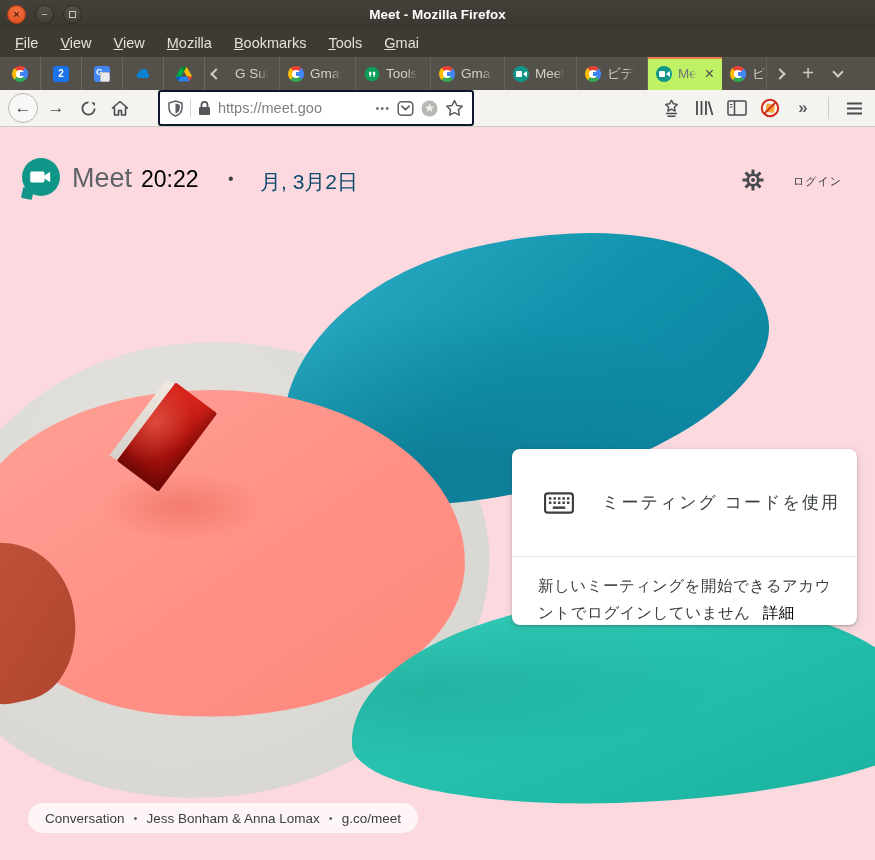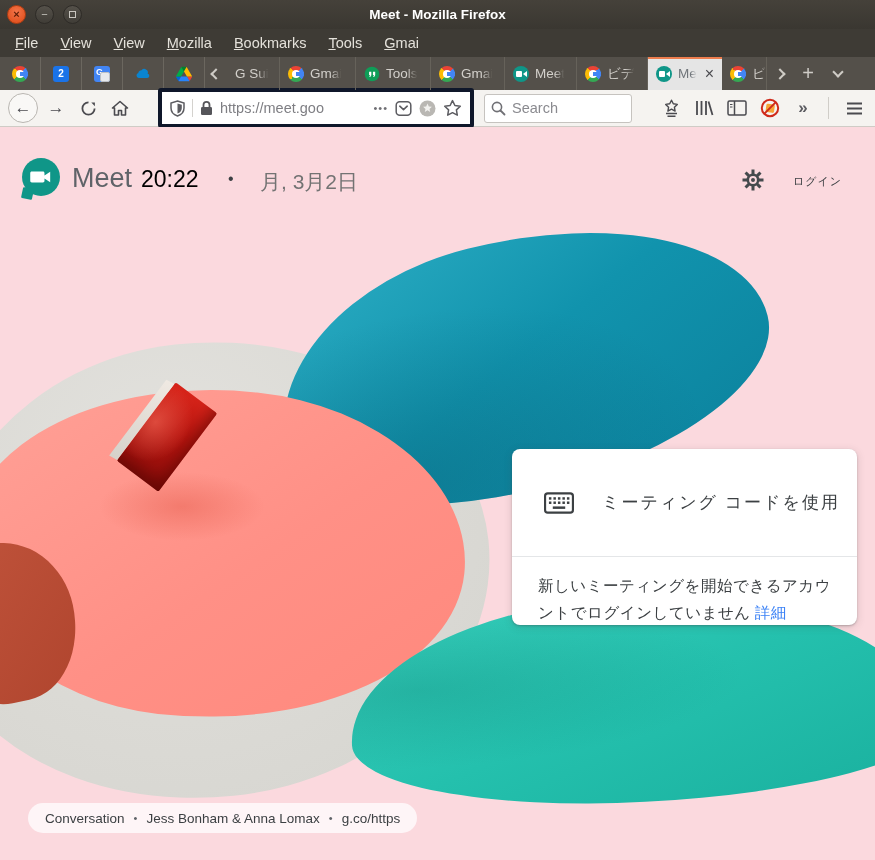--- a/index.html
+++ b/index.html
@@ -32,21 +32,21 @@
   .chev { width:8px; height:8px; border-right:2.5px solid #cfccc6; border-bottom:2.5px solid #cfccc6; display:inline-block; }
   .chev-left  { transform:rotate(135deg); }
   .chev-right { transform:rotate(-45deg); }
   .chev-down  { transform:rotate(45deg); margin-top:-3px; }
   .tabs { display:flex; align-items:stretch; }
   .tab { display:flex; align-items:center; gap:6px; padding:12px 8px; border-right:1px solid #66625a;
     overflow:hidden; position:relative; }
   .tab .tl { color:#d3d0cb; font-size:13.5px; white-space:nowrap;
     -webkit-mask-image:linear-gradient(90deg,#000 65%,transparent 98%);
     mask-image:linear-gradient(90deg,#000 65%,transparent 98%); }
-  .tab.active { background:#e5e5e5; border-right:none; }
+  .tab.active { background:#bef264; border-right:none; }
   .tab.active::before { content:''; position:absolute; left:0; top:0; right:0; height:2px; background:#ed7d4e; }
   .tab.active .tl { color:#70757a; }
   .tab-close { color:#4a4a4f; font-size:16px; margin-left:2px; }
   .newtab-btn { width:30px; display:flex; align-items:center; justify-content:center;
     color:#cfccc7; font-size:20px; font-weight:300; }
   .alltabs-btn { width:30px; display:flex; align-items:center; justify-content:center; }
 
   
   .fav { width:16px; height:16px; flex:none; position:relative; display:inline-block; }
   .icon-google { border-radius:50%;
@@ -65,21 +65,21 @@
     border-right:4px solid #fff; border-top:3px solid transparent; border-bottom:3px solid transparent; }
 
   
   .navbar { height:37px; background:#f5f3f0; border-bottom:1px solid #cfccc6; display:flex;
     align-items:center; padding:0 8px; flex:none; }
   .nav-btn { color:#4a4a4f; display:flex; align-items:center; justify-content:center; }
   .back-btn { width:30px; height:30px; border-radius:50%; border:1px solid #b9b6b1; background:#f9f8f6;
     font-size:17px; }
   .fwd-btn { width:24px; margin-left:6px; font-size:17px; }
   .ico24 { width:24px; height:24px; margin-left:8px; }
-  .urlbar { margin-left:26px; width:316px; height:29px; background:#fff; border:4px solid #0f172a;
+  .urlbar { margin-left:26px; width:316px; height:29px; background:#fff; border:2px solid #0f172a;
     border-radius:3px; display:flex; align-items:center; padding:16px 8px; gap:7px; }
   .url-divider { width:1px; height:18px; background:#d4d2ce; }
   .url-text { color:#7e7e83; font-size:14.5px; white-space:nowrap; overflow:hidden; flex:1;
     -webkit-mask-image:linear-gradient(90deg,#000 70%,transparent 97%);
     mask-image:linear-gradient(90deg,#000 70%,transparent 97%); }
   .url-dots { color:#6f6f74; font-size:11px; letter-spacing:1px; }
   .searchbar { margin-left:10px; width:148px; height:29px; background:#fff; border:1px solid #c6c3bf;
     border-radius:3px; display:flex; align-items:center; padding:0 6px; gap:6px; }
   .searchbar input { border:none; outline:none; width:100px; font-size:14.5px; color:#3c4043;
     font-family:"Liberation Sans",sans-serif; background:transparent; }
@@ -124,34 +124,34 @@
 
   
   .page-header { position:absolute; left:0; top:0; right:0; height:105px; z-index:10; }
   .meet-logo { position:absolute; left:22px; top:31px; width:38px; height:38px; }
   .meet-bubble { width:38px; height:38px; border-radius:50%; background:#0f9688; position:relative; }
   .meet-bubble::before { content:''; position:absolute; left:0px; bottom:-3px; width:11px; height:11px;
     background:#0f9688; transform:rotate(12deg); border-radius:1px; }
   .brand { position:absolute; left:72px; top:36px; font-size:27px; color:#5f6368; }
   .clock { position:absolute; left:141px; top:39px; font-size:23px; font-weight:500; color:#000000; }
   .clock-dot { position:absolute; left:228px; top:43px; font-size:16px; color:#3c4043; }
-  .date { position:absolute; left:260px; top:41px; font-size:21px; color:#737373;text-align:center; }
+  .date { position:absolute; left:260px; top:41px; font-size:21px; color:#0c4a6e;text-align:center; }
   .gear { position:absolute; left:742px; top:42px; width:22px; height:22px; }
   .login { position:absolute; left:793px; top:47px; font-size:11px; letter-spacing:1px; color:#3c4043; }
 
   
   .card { position:absolute; left:512px; top:322px; width:345px; height:176px; z-index:10;
     background:#fff; border-radius:8px;
     box-shadow:0 1px 2px rgba(60,64,67,.3),0 2px 8px rgba(60,64,67,.18); }
   .card-top { height:108px; display:flex; align-items:center; padding-left:32px;
     border-bottom:1px solid #e4e6e8; }
   .card-title { margin-left:28px; font-size:17px; letter-spacing:2px; color:#3c4043; }
   .card-body { padding:15px 24px 0 26px; font-size:15.5px; line-height:27px; color:#3c4043;
     letter-spacing:0.5px; }
-  .card-link { margin-left:4px; color:#3b82f6; }
+  .card-link { margin-left:12px; color:#000000; }
 
   
   .pill { position:absolute; left:28px; top:676px; height:30px; z-index:10; background:#fef5f7;
     border-radius:15px; display:inline-flex; align-items:center; padding:0 17px; gap:9px;
     font-size:13.5px; color:#3c4043; white-space:nowrap; }
   .pill .sep { color:#5f6368; font-size:11px; }
 </style>
 </head>
 <body>
 
@@ -289,27 +289,20 @@
         </svg>
       <svg width="17" height="17" viewBox="0 0 17 17">
           <circle cx="8.5" cy="8.5" r="8" fill="#b9b7b3"></circle>
           <path d="m8.5 3.6 1.3 2.9 3.1.3-2.4 2.1.7 3.1-2.7-1.7-2.7 1.7.7-3.1-2.4-2.1 3.1-.3z" fill="#f2f1ef"></path>
         </svg>
       <svg width="19" height="18" viewBox="0 0 19 18">
           <path d="m9.5 1.6 2.4 4.9 5.4.7-3.9 3.7.9 5.3-4.8-2.5-4.8 2.5.9-5.3L1.7 7.2l5.4-.7z" fill="none" stroke="#5c5c61" stroke-width="1.5" stroke-linejoin="round"></path>
         </svg>
     </div>
 
-    <div class="searchbar">
-      <svg width="15" height="15" viewBox="0 0 15 15">
-          <circle cx="6" cy="6" r="4.6" fill="none" stroke="#707075" stroke-width="1.6"></circle>
-          <path d="m9.5 9.5 4 4" stroke="#707075" stroke-width="1.8" stroke-linecap="round"></path>
-        </svg>
-      <input placeholder="Search" style="">
-    </div>
 
     <div class="nav-actions">
       <span class="act">
         <svg width="19" height="19" viewBox="0 0 19 19">
             <path d="m9.5 1.2 1.8 3.6 4 .6-2.9 2.8.7 3.9-3.6-1.9-3.6 1.9.7-3.9L3.7 5.4l4-.6z" fill="none" stroke="#4a4a4f" stroke-width="1.4" stroke-linejoin="round"></path>
             <path d="M4 14.5h11M5.5 17.3h8" stroke="#4a4a4f" stroke-width="1.4" fill="none"></path>
           </svg>
       </span>
       <span class="act">
         <svg width="20" height="18" viewBox="0 0 20 18">
@@ -395,17 +388,17 @@
         <span class="card-title">ミーティング コードを使用</span>
       </div>
       <div class="card-body"><span>新しいミーティングを開始できるアカウントでログインしていません</span><span class="card-link">詳細</span></div>
     </div>
 
     <div class="pill">
       <span>Conversation</span>
       <span class="sep">•</span>
       <span>Jess Bonham &amp; Anna Lomax</span>
       <span class="sep">•</span>
-      <span>g.co/https</span>
+      <span>g.co/meet</span>
     </div>
   </div>
 
 </div>
 
 </body></html>

